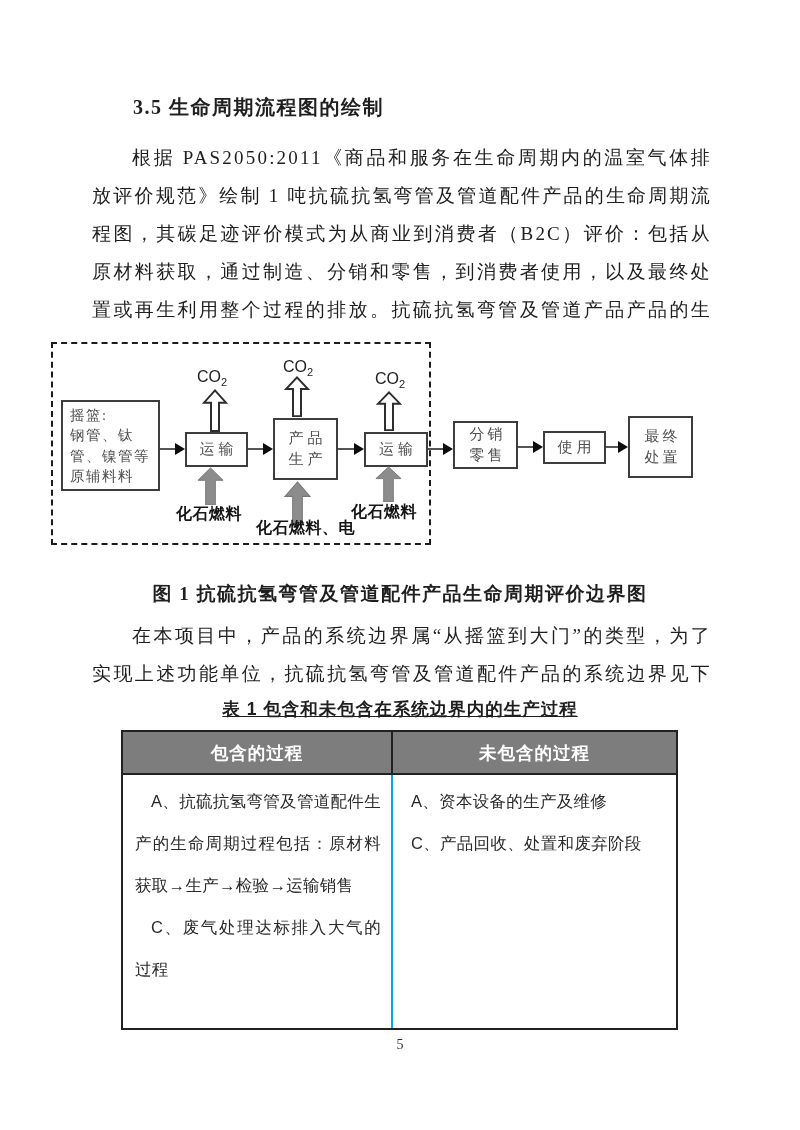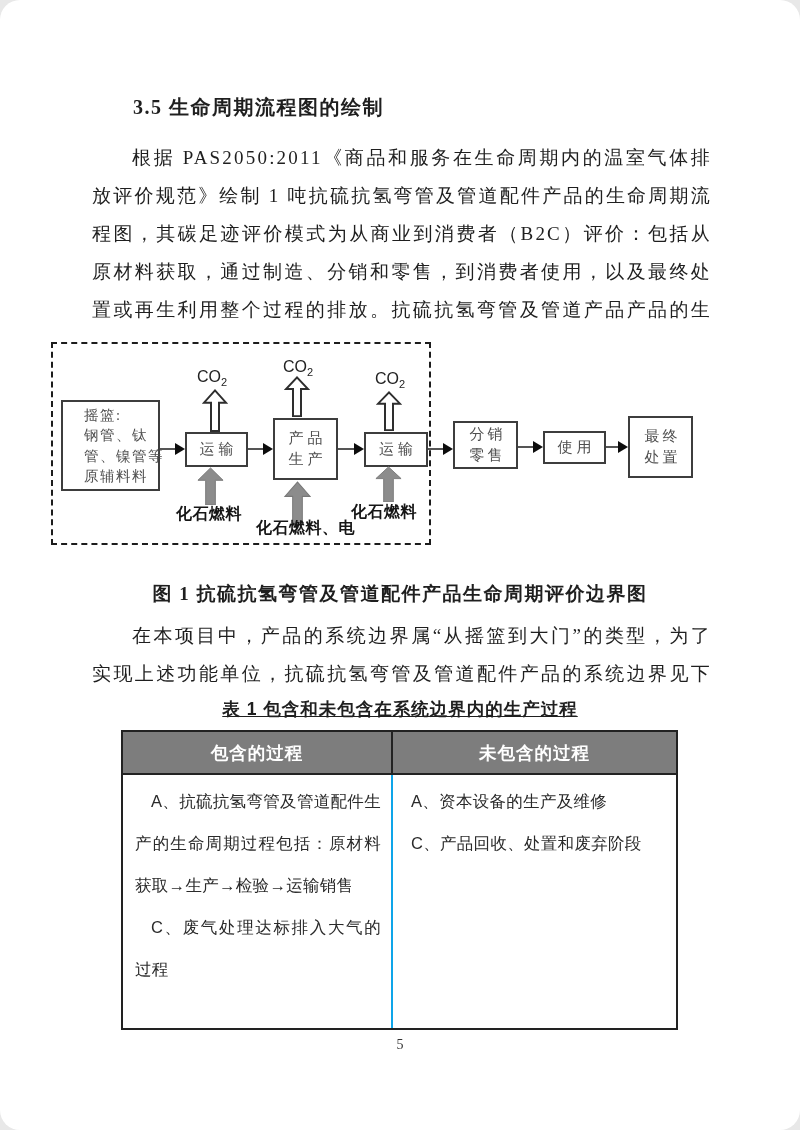--- a/index.html
+++ b/index.html
@@ -13,21 +13,20 @@
   *{margin:0;padding:0;box-sizing:border-box;}
   html,body{background:#e8e8e8;}
   .page{
     position:relative;
     width:800px;height:1130px;
     margin:0 auto;
     background:#ffffff;
     font-family:"Liberation Serif","DejaVu Serif",serif;
     color:var(--ink);
     overflow:hidden;
-    border-radius:20px;
   }
   .heading{
     position:absolute;left:133px;top:94px;
     font-size:20px;font-weight:bold;letter-spacing:1.5px;
   }
   .para{
     position:absolute;left:92px;width:620px;
     font-size:19px;line-height:38px;letter-spacing:2.2px;
     text-align:justify;text-indent:40px;
     overflow:hidden;
@@ -44,21 +43,21 @@
   .fbox{
     position:absolute;background:#fff;border:2px solid var(--box-border);
     display:flex;flex-direction:column;align-items:center;justify-content:center;
     font-size:15px;color:var(--box-text);letter-spacing:4px;line-height:21px;
     text-align:center;
   }
   .fbox span{display:block;white-space:nowrap;text-indent:4px;}
   .cradle{
     left:61px;top:400px;width:99px;height:91px;
     align-items:flex-start;justify-content:center;
-    padding-left:21px;font-size:14.5px;letter-spacing:1.5px;line-height:20.5px;
+    padding-left:7px;font-size:14.5px;letter-spacing:1.5px;line-height:20.5px;
     text-align:left;
   }
   .cradle span{text-indent:0;}
   .co2{
     position:absolute;font-family:"Liberation Sans","DejaVu Sans",sans-serif;
     font-size:16px;color:#222;letter-spacing:0;
   }
   .co2 sub{font-size:11px;}
   .harrow{position:absolute;height:12px;}
   .harrow::before{

